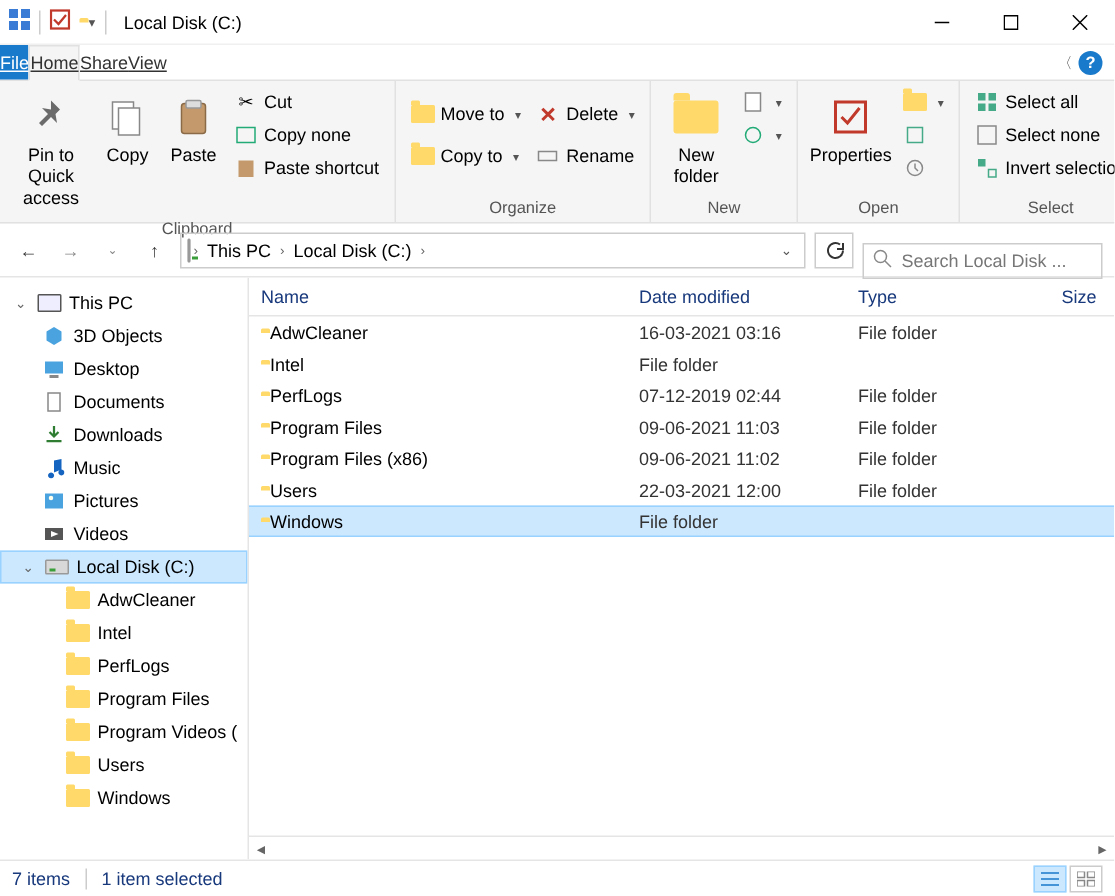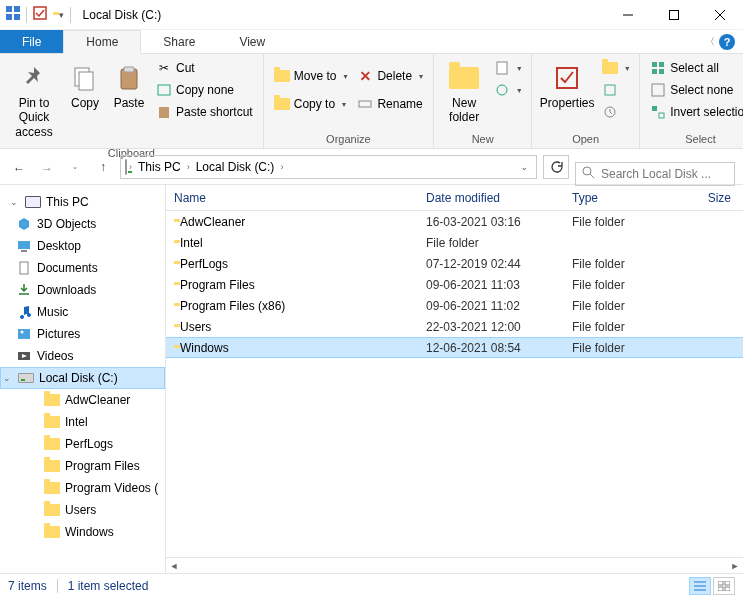--- a/index.html
+++ b/index.html
@@ -8,21 +8,21 @@
 
 .titlebar { height: 30px; display: flex; align-items: center; background: #fff; border-bottom: 1px solid #f0f0f0; }
 .titlebar .qat { display: flex; align-items: center; gap: 6px; padding: 0 6px; }
 .titlebar .title { margin-left: 6px; color: #000; }
 .titlebar .winbtns { margin-left: auto; display: flex; }
 .titlebar .winbtn { width: 46px; height: 30px; display: flex; align-items: center; justify-content: center; }
 .qat-sep { width: 1px; height: 16px; background: #ccc; }
 
 
 .tabs { height: 24px; display: flex; align-items: stretch; background: #fff; border-bottom: 1px solid #e1e1e1; }
-.tab { padding: 0 22px; display: flex; align-items: center; color: #333; cursor: default; }
+.tab { padding: 0 0; display: flex; align-items: center; color: #333; cursor: default; text-decoration: underline; }
 .tab.file { background: #1979ca; color: #fff; }
 .tab.active { background: #f5f5f5; border: 1px solid #e1e1e1; border-bottom: 1px solid #f5f5f5; margin-bottom: -1px; }
 .tabs .help { margin-left: auto; display: flex; align-items: center; gap: 4px; padding: 0 8px; }
 .help-circle { width: 16px; height: 16px; border-radius: 50%; background: #1979ca; color: #fff; display: flex; align-items: center; justify-content: center; font-size: 11px; font-weight: bold; }
 
 
 .ribbon { background: #f5f5f5; height: 95px; display: flex; border-bottom: 1px solid #e1e1e1; }
 .group { border-right: 1px solid #e1e1e1; display: flex; flex-direction: column; }
 .group-body { flex: 1; display: flex; align-items: flex-start; padding: 4px 6px; gap: 2px; }
 .group-label { text-align: center; font-size: 11px; color: #555; padding-bottom: 3px; }
@@ -41,21 +41,21 @@
 .crumb { padding: 0 4px; display: flex; align-items: center; gap: 3px; }
 .crumb-sep { color: #666; font-size: 9px; }
 .addr-right { margin-left: auto; display: flex; align-items: center; gap: 6px; padding-right: 4px; }
 .refreshbtn { width: 26px; height: 24px; border: 1px solid #ccc; display: flex; align-items: center; justify-content: center; }
 .searchbox { width: 160px; height: 24px; border: 1px solid #ccc; display: flex; align-items: center; padding: 0 6px; gap: 6px; color: #777; margin-top: 14px; }
 
 
 .bodyrow { flex: 1; display: flex; overflow: hidden; }
 .navpane { width: 166px; border-right: 1px solid #e5e5e5; overflow-y: auto; padding: 6px 0; }
 .navitem { display: flex; align-items: center; gap: 5px; padding: 2px 4px 2px 10px; height: 22px; }
-.navitem.l1 { padding-left: 16px; }
+.navitem.l1 { padding-left: 28px; }
 .navitem.l2 { padding-left: 44px; }
 .navitem.selected { background: #cce8ff; border: 1px solid #99d1ff; padding-top:1px; padding-bottom:1px; }
 .navitem .exp { width: 10px; font-size: 9px; color: #666; }
 .navitem .icon16 { width: 16px; height: 16px; display: flex; align-items: center; justify-content: center; }
 
 .filepane { flex: 1; display: flex; flex-direction: column; overflow: hidden; }
 .colheaders { display: flex; border-bottom: 1px solid #e5e5e5; height: 26px; align-items: center; color: #18397c; padding-left: 8px; }
 .col-name { width: 252px; }
 .col-date { width: 146px; }
 .col-type { width: 122px; }
@@ -537,21 +537,20 @@
             <span>Users</span>
           </div>
           <div class="fdate">22-03-2021 12:00</div>
           <div class="ftype">File folder</div>
         </div>
         <div class="filerow selected">
           <div class="fname">
             <span class="icon16"><span class="folder-mini"></span></span>
             <span>Windows</span>
           </div>
-          <div class="fdate">12-06-2021 08:54</div>
           <div class="ftype">File folder</div>
         </div>
       </div>
     <div class="hscroll">
       <div class="hsbtn">◄</div>
       <div style="flex:1"></div>
       <div class="hsbtn">►</div>
     </div>
   </div>
 </div>

